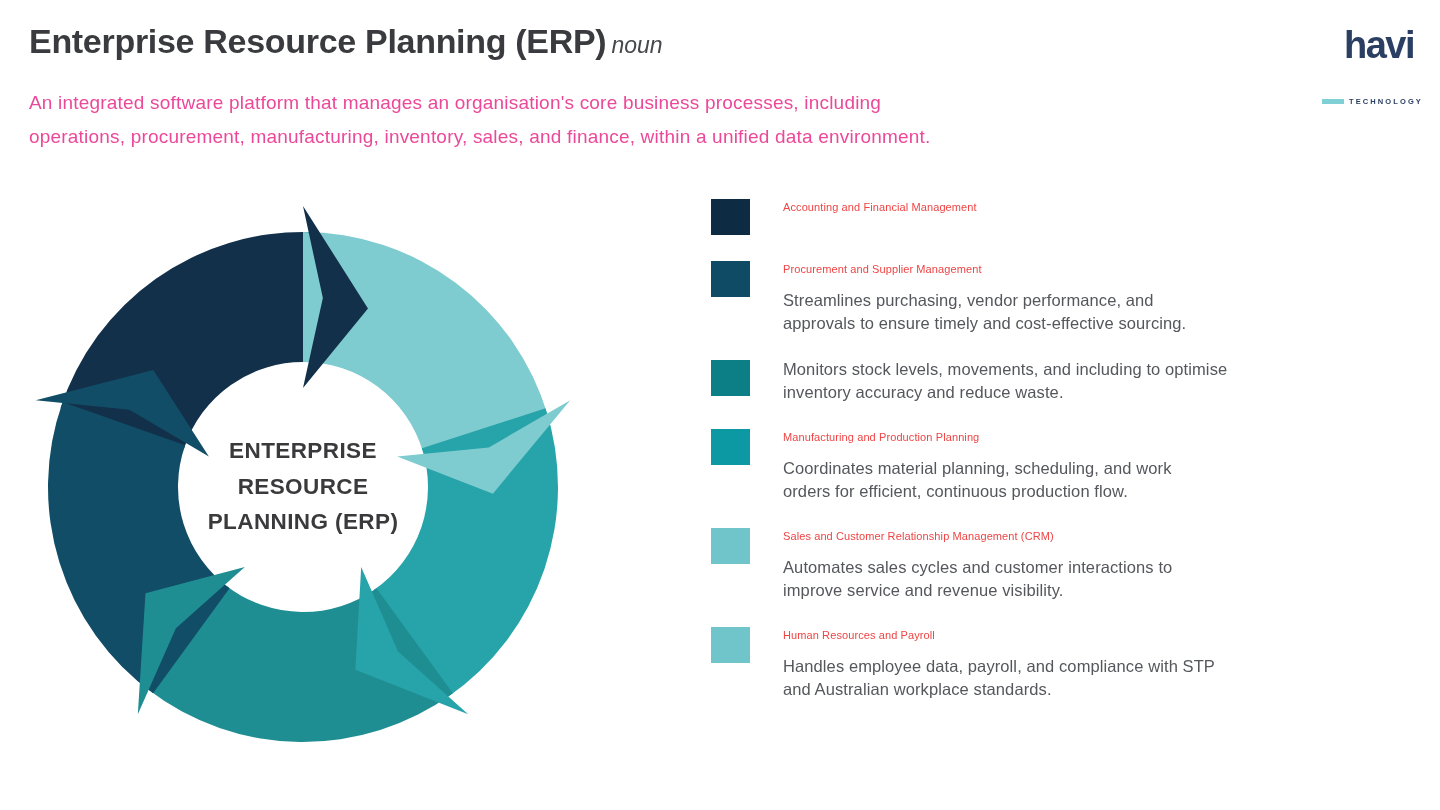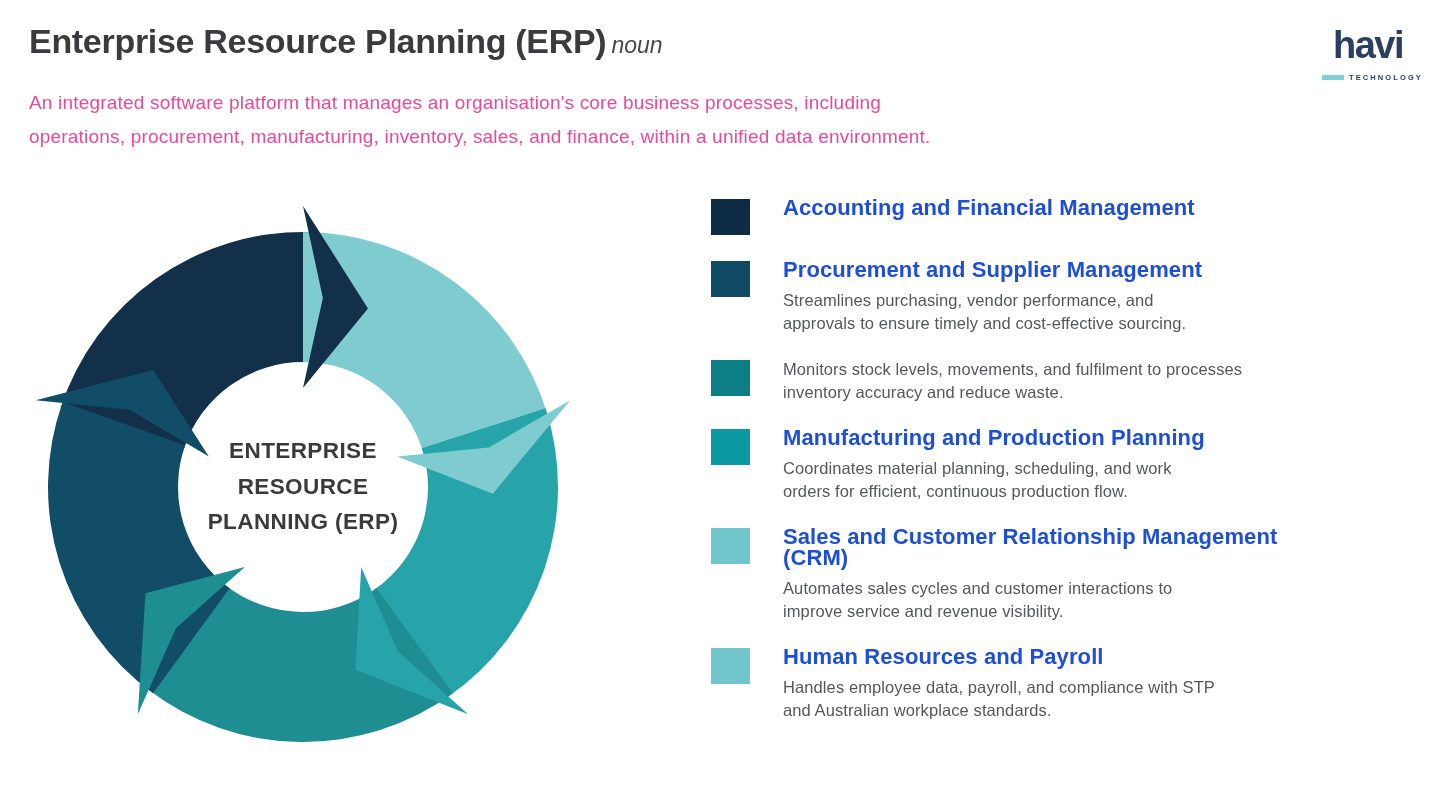--- a/index.html
+++ b/index.html
@@ -29,22 +29,23 @@
     position: absolute; left: 29px; top: 86px;
     width: 1180px;
     font-size: 19px; line-height: 33.5px;
     color: #ec4899; letter-spacing: 0.2px;
     white-space: pre-line;
   }
 
   
   .logo {
     position: absolute; top: 28px; right: 26px;
-    display: flex; flex-direction: column; align-items: center;
+    display: flex; flex-direction: column; align-items: flex-end;
     width: 92px;
+    gap: 24px;
   }
   .logo-word {
     font-size: 38px; font-weight: 700; color: #2b3f63;
     letter-spacing: -1.5px; line-height: 34px;
   }
   .logo-sub {
     display: flex; align-items: center; margin-top: 11px; width: 100%;
   }
   .logo-bar {
     width: 22px; height: 5px; background: #7fd0d4; margin-right: 5px;
@@ -76,21 +77,21 @@
   .legend-item {
     display: flex; align-items: flex-start;
     margin-bottom: 24px;
   }
   .swatch {
     width: 39px; height: 36px; flex: none;
     margin-top: 2px; margin-right: 33px;
   }
   .legend-text { flex: 1; }
   .item-title {
-    font-size: 22px; font-weight: 700; color: #1d4ed8;
+    font-size: 11px; font-weight: 400; color: #ef4444;
     line-height: 21px; margin: 0 0 9px 0; letter-spacing: 0.1px;
   }
   .item-desc {
     font-size: 16.5px; font-weight: 400; color: #55575c;
     line-height: 22.5px; letter-spacing: 0.1px;
     white-space: pre-line;
   }
 </style>
 </head>
 <body>
@@ -141,21 +142,21 @@
     <div class="legend-text">
       <div class="item-title">Procurement and Supplier Management</div>
       <div class="item-desc">Streamlines purchasing, vendor performance, and
 approvals to ensure timely and cost-effective sourcing.</div>
     </div>
   </div>
 
   <div class="legend-item">
     <div class="swatch" style="background: rgb(11, 126, 134);"></div>
     <div class="legend-text">
-      <div class="item-desc">Monitors stock levels, movements, and fulfilment to processes
+      <div class="item-desc">Monitors stock levels, movements, and including to optimise
 inventory accuracy and reduce waste.</div>
     </div>
   </div>
 
   <div class="legend-item">
     <div class="swatch" style="background: rgb(12, 153, 164);"></div>
     <div class="legend-text">
       <div class="item-title">Manufacturing and Production Planning</div>
       <div class="item-desc">Coordinates material planning, scheduling, and work
 orders for efficient, continuous production flow.</div>

